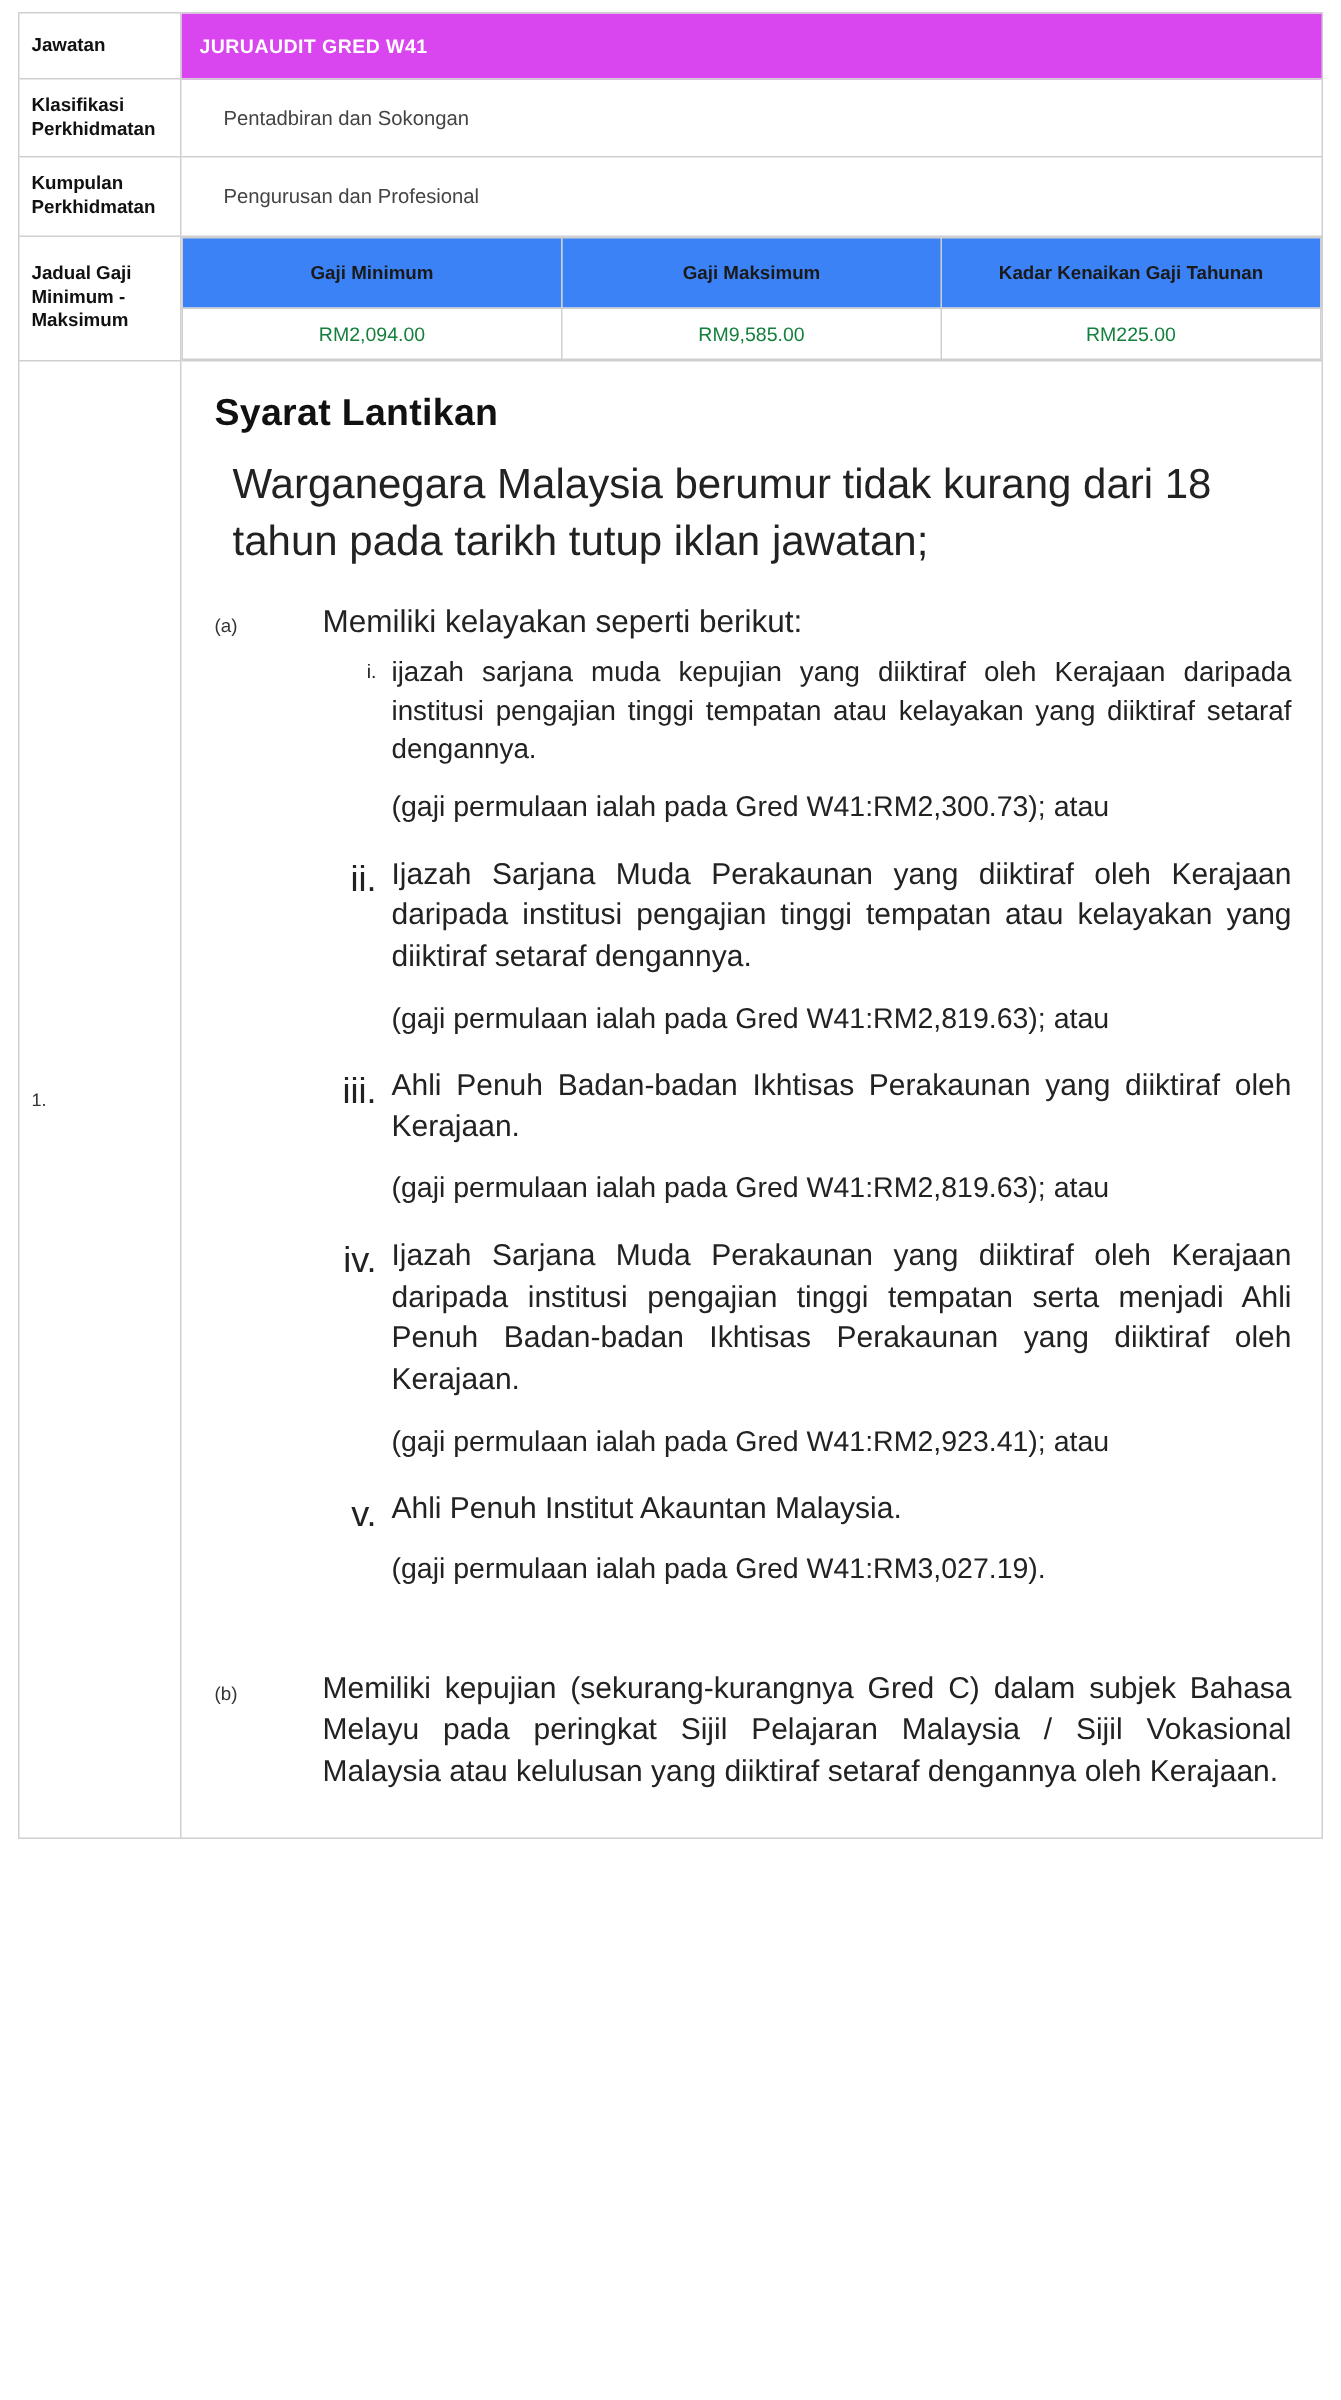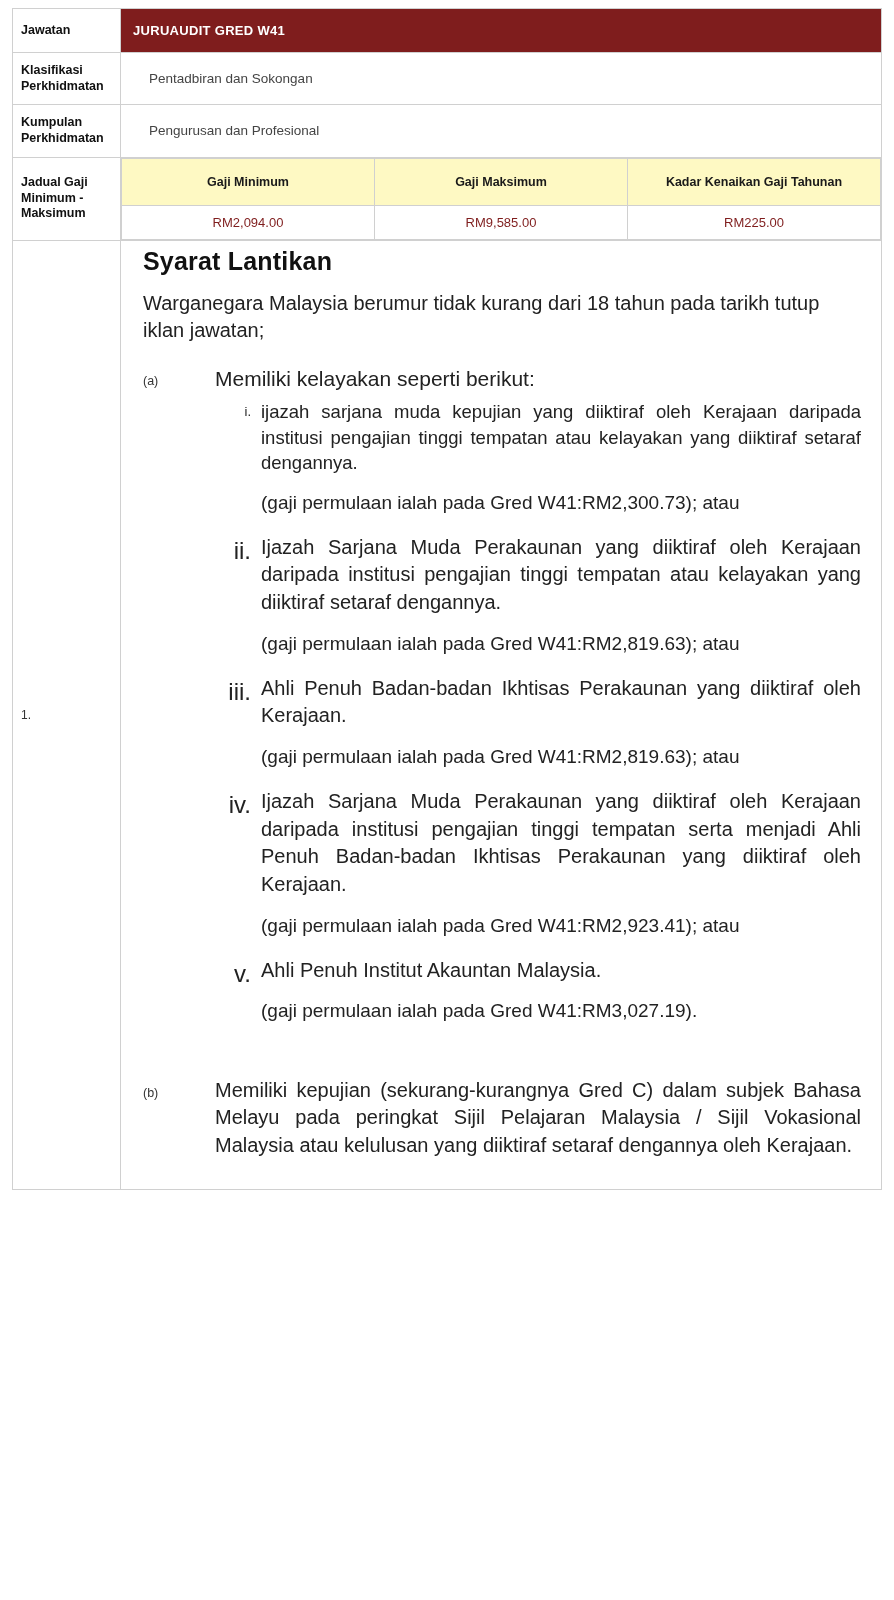--- a/index.html
+++ b/index.html
@@ -30,78 +30,78 @@
     width: 108px;
     padding: 10px 8px;
     font-size: 12.5px;
     font-weight: bold;
     line-height: 1.25;
     color: #111;
     vertical-align: middle;
   }
   .label-cell.top { vertical-align: middle; }
   .title-cell {
-    background: #7f1d1d;
+    background: #d946ef;
     color: #ffffff;
     font-weight: bold;
     font-size: 13px;
     letter-spacing: .3px;
     padding: 14px 12px;
   }
   .value-cell {
     padding: 14px 28px;
     font-size: 13.5px;
     color: #444;
   }
   .salary-wrap { padding: 0; }
   table.salary {
     width: 100%;
     border-collapse: collapse;
     table-layout: fixed;
   }
   table.salary th {
-    background: #fef9c3;
+    background: #3b82f6;
     border: 1px solid #d0d0d0;
     font-size: 12.5px;
     font-weight: bold;
     padding: 16px 6px;
     color: #1a1a1a;
     text-align: center;
   }
   table.salary td {
     border: 1px solid #d0d0d0;
     font-size: 13px;
-    color: #7f1d1d;
+    color: #15803d;
     text-align: center;
     padding: 9px 6px;
     margin-left: 48px;
   }
   
   .body-row td { vertical-align: top; }
   .num-cell {
     width: 108px;
     padding: 10px 8px;
     font-size: 12px;
     color: #333;
     vertical-align: top;
   }
   .content-cell {
-    padding: 6px 20px 24px 22px;
+    padding: 20px 20px 24px 22px;
   }
   h1.section-title {
     font-size: 25px;
     font-weight: bold;
     margin: 0 0 14px 0;
     color: #111;
     letter-spacing: .2px;
   }
   p.lead {
-    font-size: 20px;
-    line-height: 1.38;
-    margin: 0 0 20px 0;
+    font-size: 28px;
+    line-height: 1.38;
+    margin: 0 0 20px 12px;
     color: #222;
   }
   .lettered {
     display: flex;
     gap: 0px;
     margin-bottom: 6px;
   }
   .letter-mark {
     width: 72px;
     flex: 0 0 72px;

